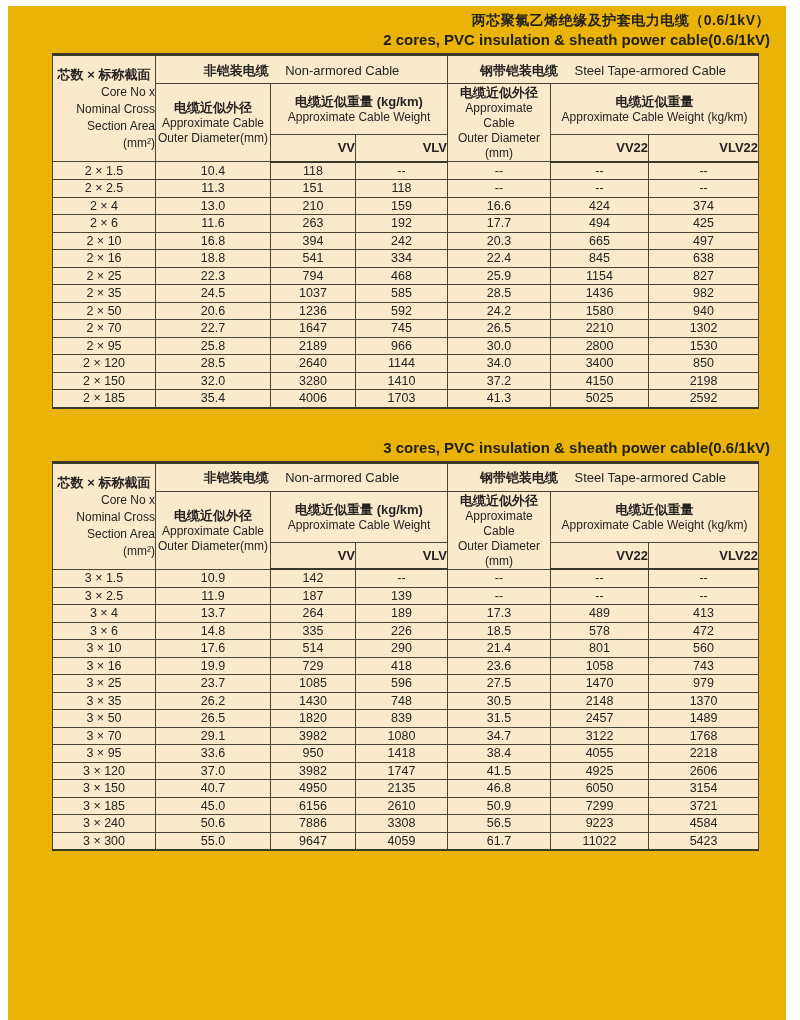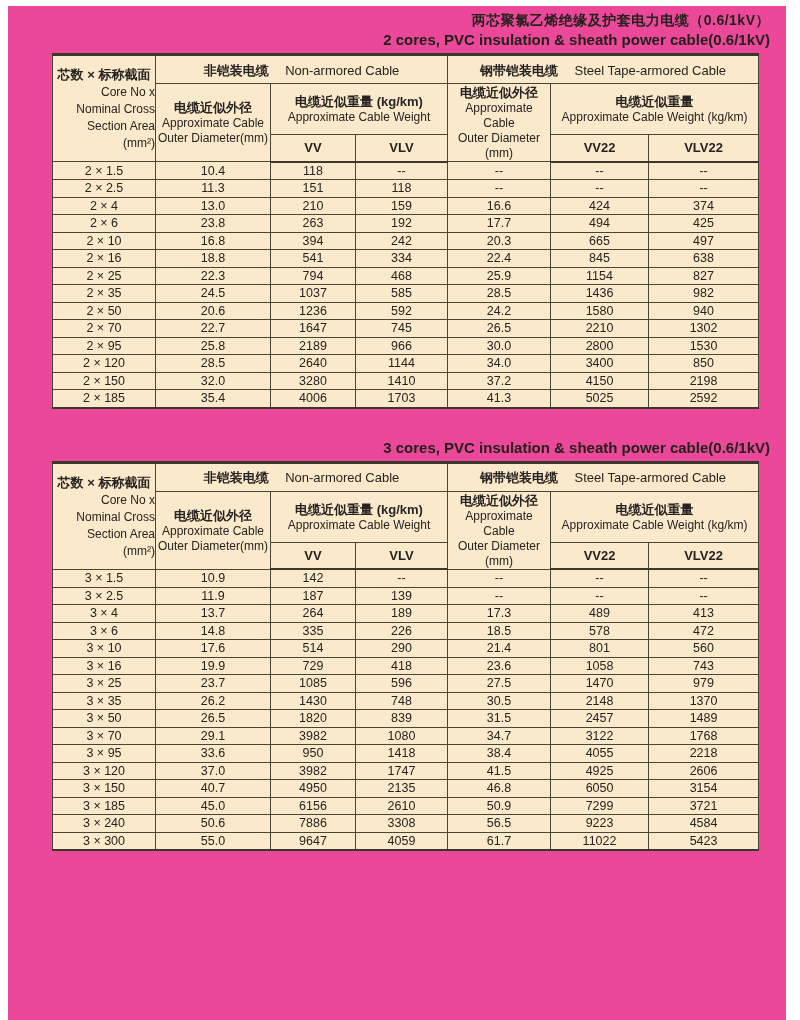--- a/index.html
+++ b/index.html
@@ -9,21 +9,21 @@
     width: 800px;
     height: 1020px;
     font-family: "Liberation Sans", "DejaVu Sans", sans-serif;
   }
   .page {
     position: absolute;
     left: 8px;
     top: 6px;
     width: 778px;
     height: 1014px;
-    background: #ec4899;
+    background: #eab308;
     overflow: hidden;
   }
   .title-block {
     text-align: right;
     padding: 5px 16px 0 0;
   }
   .title-block.second {
     margin-top: 24px;
   }
   .title-zh {
@@ -54,21 +54,21 @@
   }
   .cable-table th, .cable-table td {
     border: 1px solid #4a4636;
     text-align: center;
     vertical-align: middle;
     color: #262420;
     padding: 0;
   }
   .cable-table tr.h1 th { height: 27px; border-radius: 17px; }
   .cable-table tr.h2 th { height: 50px; }
-  .cable-table tr.h3 th { height: 25px; border-bottom: 2px solid #3a372b; font-size: 13px; font-weight: bold; }
+  .cable-table tr.h3 th { height: 25px; border-bottom: 2px solid #3a372b; font-size: 13px; font-weight: bold; text-align: right; }
   .cable-table td {
     height: 16.5px;
     font-size: 12.5px;
     line-height: 16px;
   }
   .zh {
     font-size: 13px;
     font-weight: bold;
     line-height: 17px;
   }
@@ -171,21 +171,21 @@
           <td>2 × 4</td>
           <td>13.0</td>
           <td>210</td>
           <td>159</td>
           <td>16.6</td>
           <td>424</td>
           <td>374</td>
         </tr>
         <tr>
           <td>2 × 6</td>
-          <td>23.8</td>
+          <td>11.6</td>
           <td>263</td>
           <td>192</td>
           <td>17.7</td>
           <td>494</td>
           <td>425</td>
         </tr>
         <tr>
           <td>2 × 10</td>
           <td>16.8</td>
           <td>394</td>

